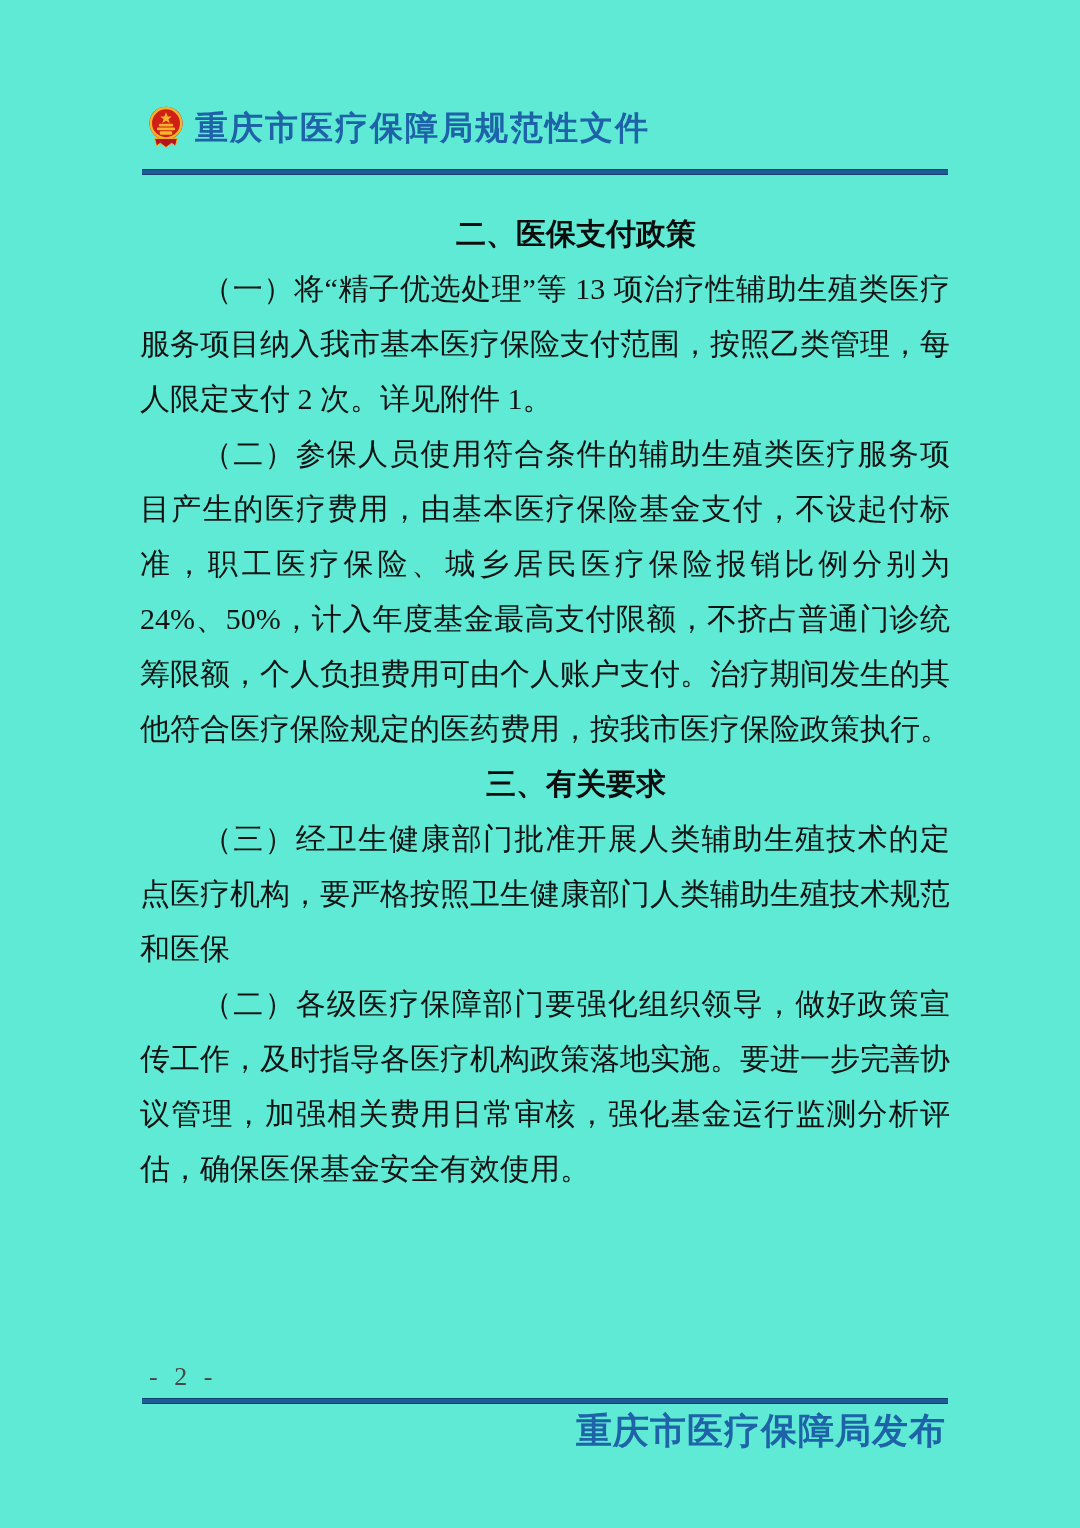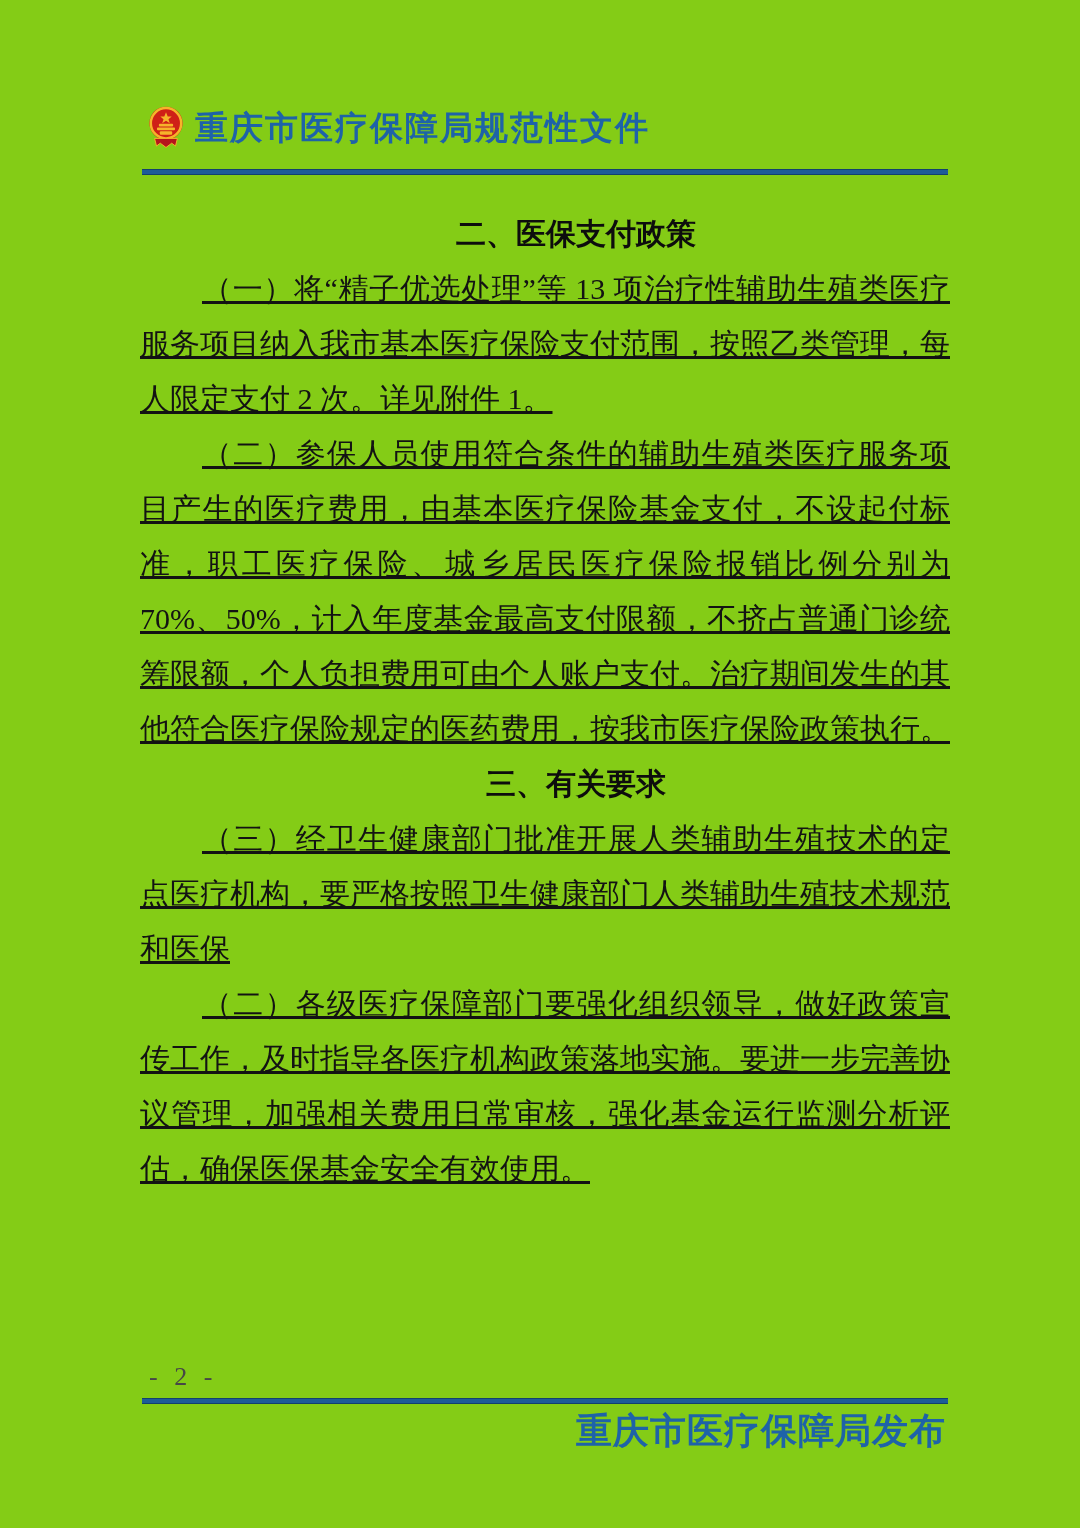--- a/index.html
+++ b/index.html
@@ -10,21 +10,21 @@
     width: 1080px;
     height: 1528px;
     position: relative;
     background: #ffffff;
     overflow: hidden;
     font-family: "Liberation Serif", serif;
   }
   .page {
     position: absolute;
     inset: 0;
-    background: #84cc16;
+    background: #5eead4;
   }
 
   
   .header-row {
     position: absolute;
     left: 147px;
     top: 103px;
     width: 806px;
     display: flex;
     align-items: center;
@@ -70,21 +70,20 @@
     font-weight: 700;
     padding-left: 62px;
     text-align: center;
     color: #0d0d0d;
   }
   .para {
     margin: 0;
     text-indent: 62px;
     text-align: justify;
     font-family: "Liberation Serif", serif;
-    text-decoration: underline;
   }
 
   
   .page-num {
     position: absolute;
     left: 149px;
     top: 1362px;
     font-family: "Liberation Serif", serif;
     font-size: 26px;
     letter-spacing: 5px;
@@ -129,21 +128,21 @@
       <rect x="13.5" y="28.5" width="13" height="3.6" rx="1" fill="#f6b42a"></rect>
       <path d="M8 36 L32 36 L30 44 L26 41 L20 45.5 L14 41 L10 44 Z" fill="#b5151c" stroke="#f6b42a" stroke-width="1"></path>
     </svg>
     <div class="header-title">重庆市医疗保障局规范性文件</div>
   </div>
   <div class="header-rule"></div>
 
   <div class="content">
     <div class="heading">二、医保支付政策</div>
     <p class="para">（一）将“精子优选处理”等 13 项治疗性辅助生殖类医疗服务项目纳入我市基本医疗保险支付范围，按照乙类管理，每人限定支付 2 次。详见附件 1。</p>
-    <p class="para">（二）参保人员使用符合条件的辅助生殖类医疗服务项目产生的医疗费用，由基本医疗保险基金支付，不设起付标准，职工医疗保险、城乡居民医疗保险报销比例分别为 70%、50%，计入年度基金最高支付限额，不挤占普通门诊统筹限额，个人负担费用可由个人账户支付。治疗期间发生的其他符合医疗保险规定的医药费用，按我市医疗保险政策执行。</p>
+    <p class="para">（二）参保人员使用符合条件的辅助生殖类医疗服务项目产生的医疗费用，由基本医疗保险基金支付，不设起付标准，职工医疗保险、城乡居民医疗保险报销比例分别为 24%、50%，计入年度基金最高支付限额，不挤占普通门诊统筹限额，个人负担费用可由个人账户支付。治疗期间发生的其他符合医疗保险规定的医药费用，按我市医疗保险政策执行。</p>
     <div class="heading">三、有关要求</div>
     <p class="para">（三）经卫生健康部门批准开展人类辅助生殖技术的定点医疗机构，要严格按照卫生健康部门人类辅助生殖技术规范和医保</p>
     <p class="para">（二）各级医疗保障部门要强化组织领导，做好政策宣传工作，及时指导各医疗机构政策落地实施。要进一步完善协议管理，加强相关费用日常审核，强化基金运行监测分析评估，确保医保基金安全有效使用。</p>
   </div>
 
   <div class="page-num">- 2 -</div>
   <div class="footer-rule"></div>
   <div class="publisher">重庆市医疗保障局发布</div>
 
 </div>

